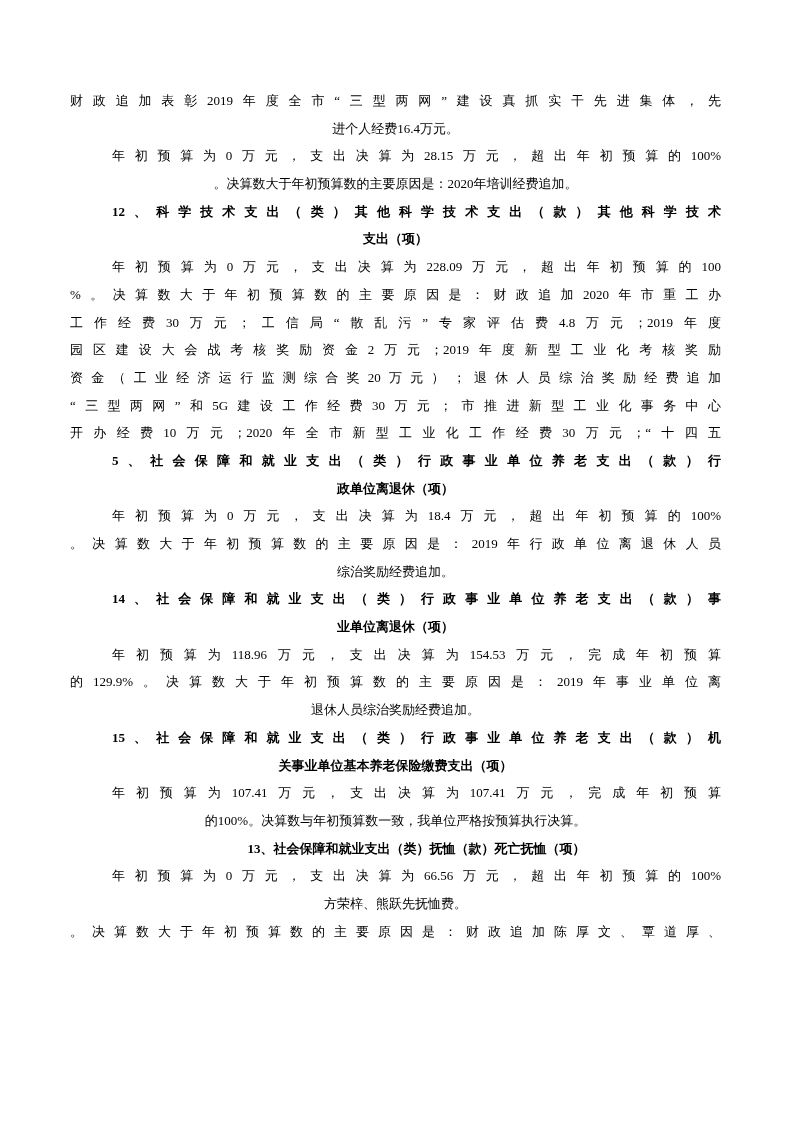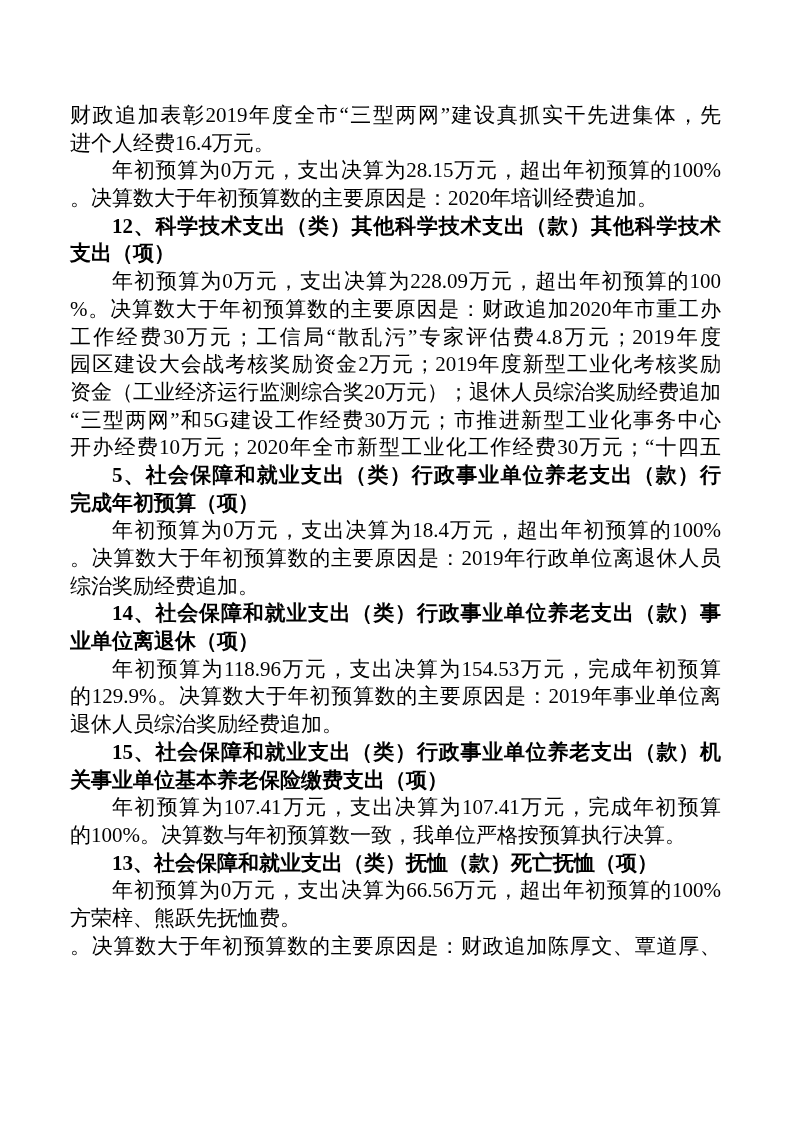--- a/index.html
+++ b/index.html
@@ -16,29 +16,29 @@
   .page {
     position: relative;
     width: 793px;
     height: 1122px;
     background: #ffffff;
     overflow: hidden;
   }
   .content {
     position: absolute;
     left: 70px;
-    top: 102px;
+    top: 87px;
     width: 651px;
-    font-size: 21px;
+    font-size: 13px;
     line-height: 27.7px;
     color: #000000;
     letter-spacing: 0;
   }
   .line {
-    text-align: left;
+    text-align: center;
     white-space: normal;
     height: 27.7px;
     overflow: visible;
   }
   
   .line.fill {
     text-align: justify;
     text-align-last: justify;
   }
   
@@ -61,21 +61,21 @@
       <div class="line bold ind fill">12、科学技术支出（类）其他科学技术支出（款）其他科学技术</div>
       <div class="line bold">支出（项）</div>
       <div class="line ind fill">年初预算为0万元，支出决算为228.09万元，超出年初预算的100</div>
       <div class="line fill">%。决算数大于年初预算数的主要原因是：财政追加2020年市重工办</div>
       <div class="line fill">工作经费30万元；工信局“散乱污”专家评估费4.8万元；2019年度</div>
       <div class="line fill">园区建设大会战考核奖励资金2万元；2019年度新型工业化考核奖励</div>
       <div class="line fill">资金（工业经济运行监测综合奖20万元）；退休人员综治奖励经费追加</div>
       <div class="line fill">“三型两网”和5G建设工作经费30万元；市推进新型工业化事务中心</div>
       <div class="line fill">开办经费10万元；2020年全市新型工业化工作经费30万元；“十四五</div>
       <div class="line bold ind fill">5、社会保障和就业支出（类）行政事业单位养老支出（款）行</div>
-      <div class="line bold">完成年初预算（项）</div>
+      <div class="line bold">政单位离退休（项）</div>
       <div class="line ind fill">年初预算为0万元，支出决算为18.4万元，超出年初预算的100%</div>
       <div class="line fill">。决算数大于年初预算数的主要原因是：2019年行政单位离退休人员</div>
       <div class="line">综治奖励经费追加。</div>
       <div class="line bold ind fill">14、社会保障和就业支出（类）行政事业单位养老支出（款）事</div>
       <div class="line bold">业单位离退休（项）</div>
       <div class="line ind fill">年初预算为118.96万元，支出决算为154.53万元，完成年初预算</div>
       <div class="line fill">的129.9%。决算数大于年初预算数的主要原因是：2019年事业单位离</div>
       <div class="line">退休人员综治奖励经费追加。</div>
       <div class="line bold ind fill">15、社会保障和就业支出（类）行政事业单位养老支出（款）机</div>
       <div class="line bold">关事业单位基本养老保险缴费支出（项）</div>

